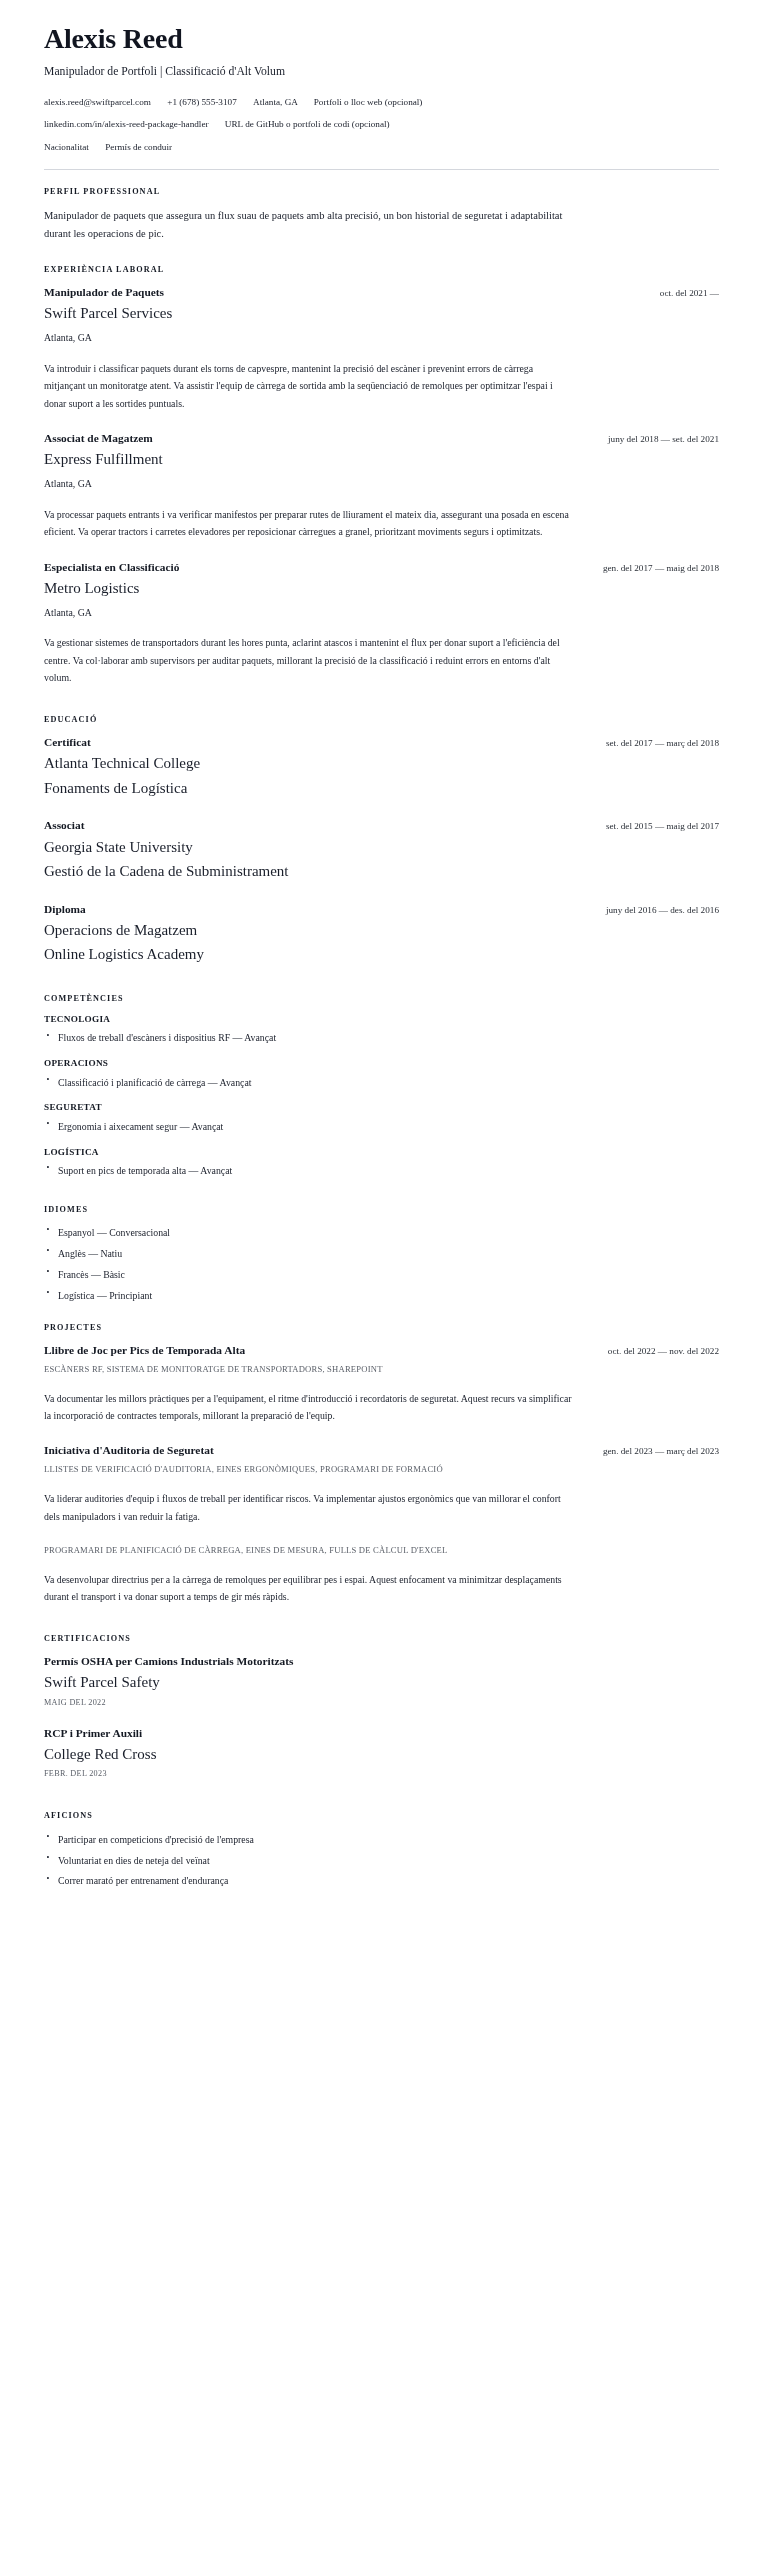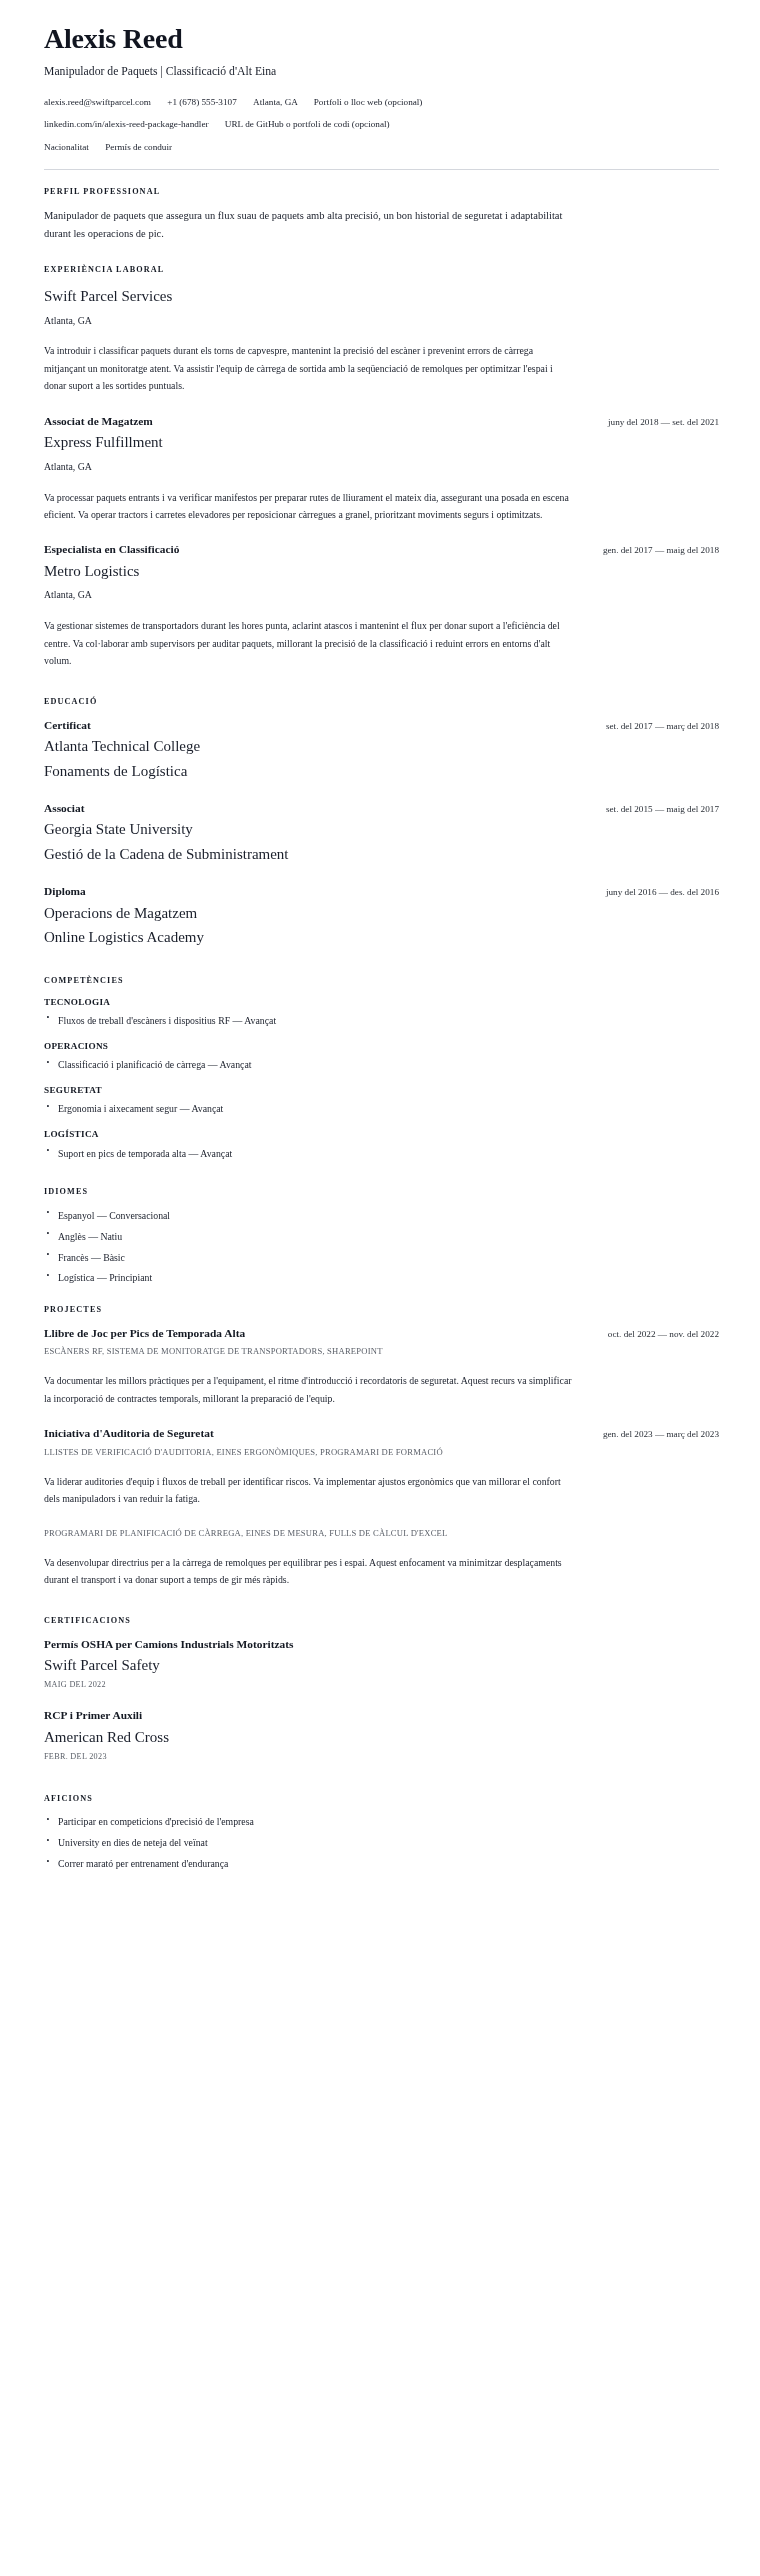--- a/index.html
+++ b/index.html
@@ -166,21 +166,21 @@
   .block-gap { height: 14px; }
   .section-gap { height: 9px; }
 </style>
 </head>
 <body>
 
 <div class="page">
 
   <header>
     <h1 class="name">Alexis Reed</h1>
-    <div class="headline">Manipulador de Paquets | Classificació d'Alt Eina</div>
+    <div class="headline">Manipulador de Portfoli | Classificació d'Alt Volum</div>
 
     <div class="contact-row">
       <span class="citem">alexis.reed@swiftparcel.com</span>
       <span class="citem">+1 (678) 555-3107</span>
       <span class="citem">Atlanta, GA</span>
       <span class="citem">Portfoli o lloc web (opcional)</span>
     </div>
 
     <div class="contact-row">
       <span class="citem">linkedin.com/in/alexis-reed-package-handler</span>
@@ -197,20 +197,24 @@
 
   <section class="section">
     <h2 class="section-title">PERFIL PROFESSIONAL</h2>
     <p class="summary-text">Manipulador de paquets que assegura un flux suau de paquets amb alta precisió, un bon historial de seguretat i adaptabilitat durant les operacions de pic.</p>
   </section>
 
   <section class="section">
     <h2 class="section-title">EXPERIÈNCIA LABORAL</h2>
 
     <div class="entry">
+      <div class="entry-head">
+        <h3 class="entry-title">Manipulador de Paquets</h3>
+        <span class="entry-dates">oct. del 2021 —</span>
+      </div>
       <div class="entry-sub">Swift Parcel Services</div>
       <div class="entry-loc">Atlanta, GA</div>
       <p class="entry-desc">Va introduir i classificar paquets durant els torns de capvespre, mantenint la precisió del escàner i prevenint errors de càrrega mitjançant un monitoratge atent. Va assistir l'equip de càrrega de sortida amb la seqüenciació de remolques per optimitzar l'espai i donar suport a les sortides puntuals.</p>
     </div>
 
     <div class="entry">
       <div class="entry-head">
         <h3 class="entry-title">Associat de Magatzem</h3>
         <span class="entry-dates">juny del 2018 — set. del 2021</span>
       </div>
@@ -344,30 +348,30 @@
     <h2 class="section-title">CERTIFICACIONS</h2>
 
     <div class="entry">
       <h3 class="entry-title">Permís OSHA per Camions Industrials Motoritzats</h3>
       <div class="entry-sub">Swift Parcel Safety</div>
       <div class="entry-date-small">MAIG DEL 2022</div>
     </div>
 
     <div class="entry">
       <h3 class="entry-title">RCP i Primer Auxili</h3>
-      <div class="entry-sub">American Red Cross</div>
+      <div class="entry-sub">College Red Cross</div>
       <div class="entry-date-small">FEBR. DEL 2023</div>
     </div>
   </section>
 
   <div class="block-gap"></div>
 
   <section class="section">
     <h2 class="section-title">AFICIONS</h2>
     <ul class="bullets">
       <li>Participar en competicions d'precisió de l'empresa</li>
-      <li>University en dies de neteja del veïnat</li>
+      <li>Voluntariat en dies de neteja del veïnat</li>
       <li>Correr marató per entrenament d'endurança</li>
     </ul>
   </section>
 
 </div>
 
 
 </body></html>

